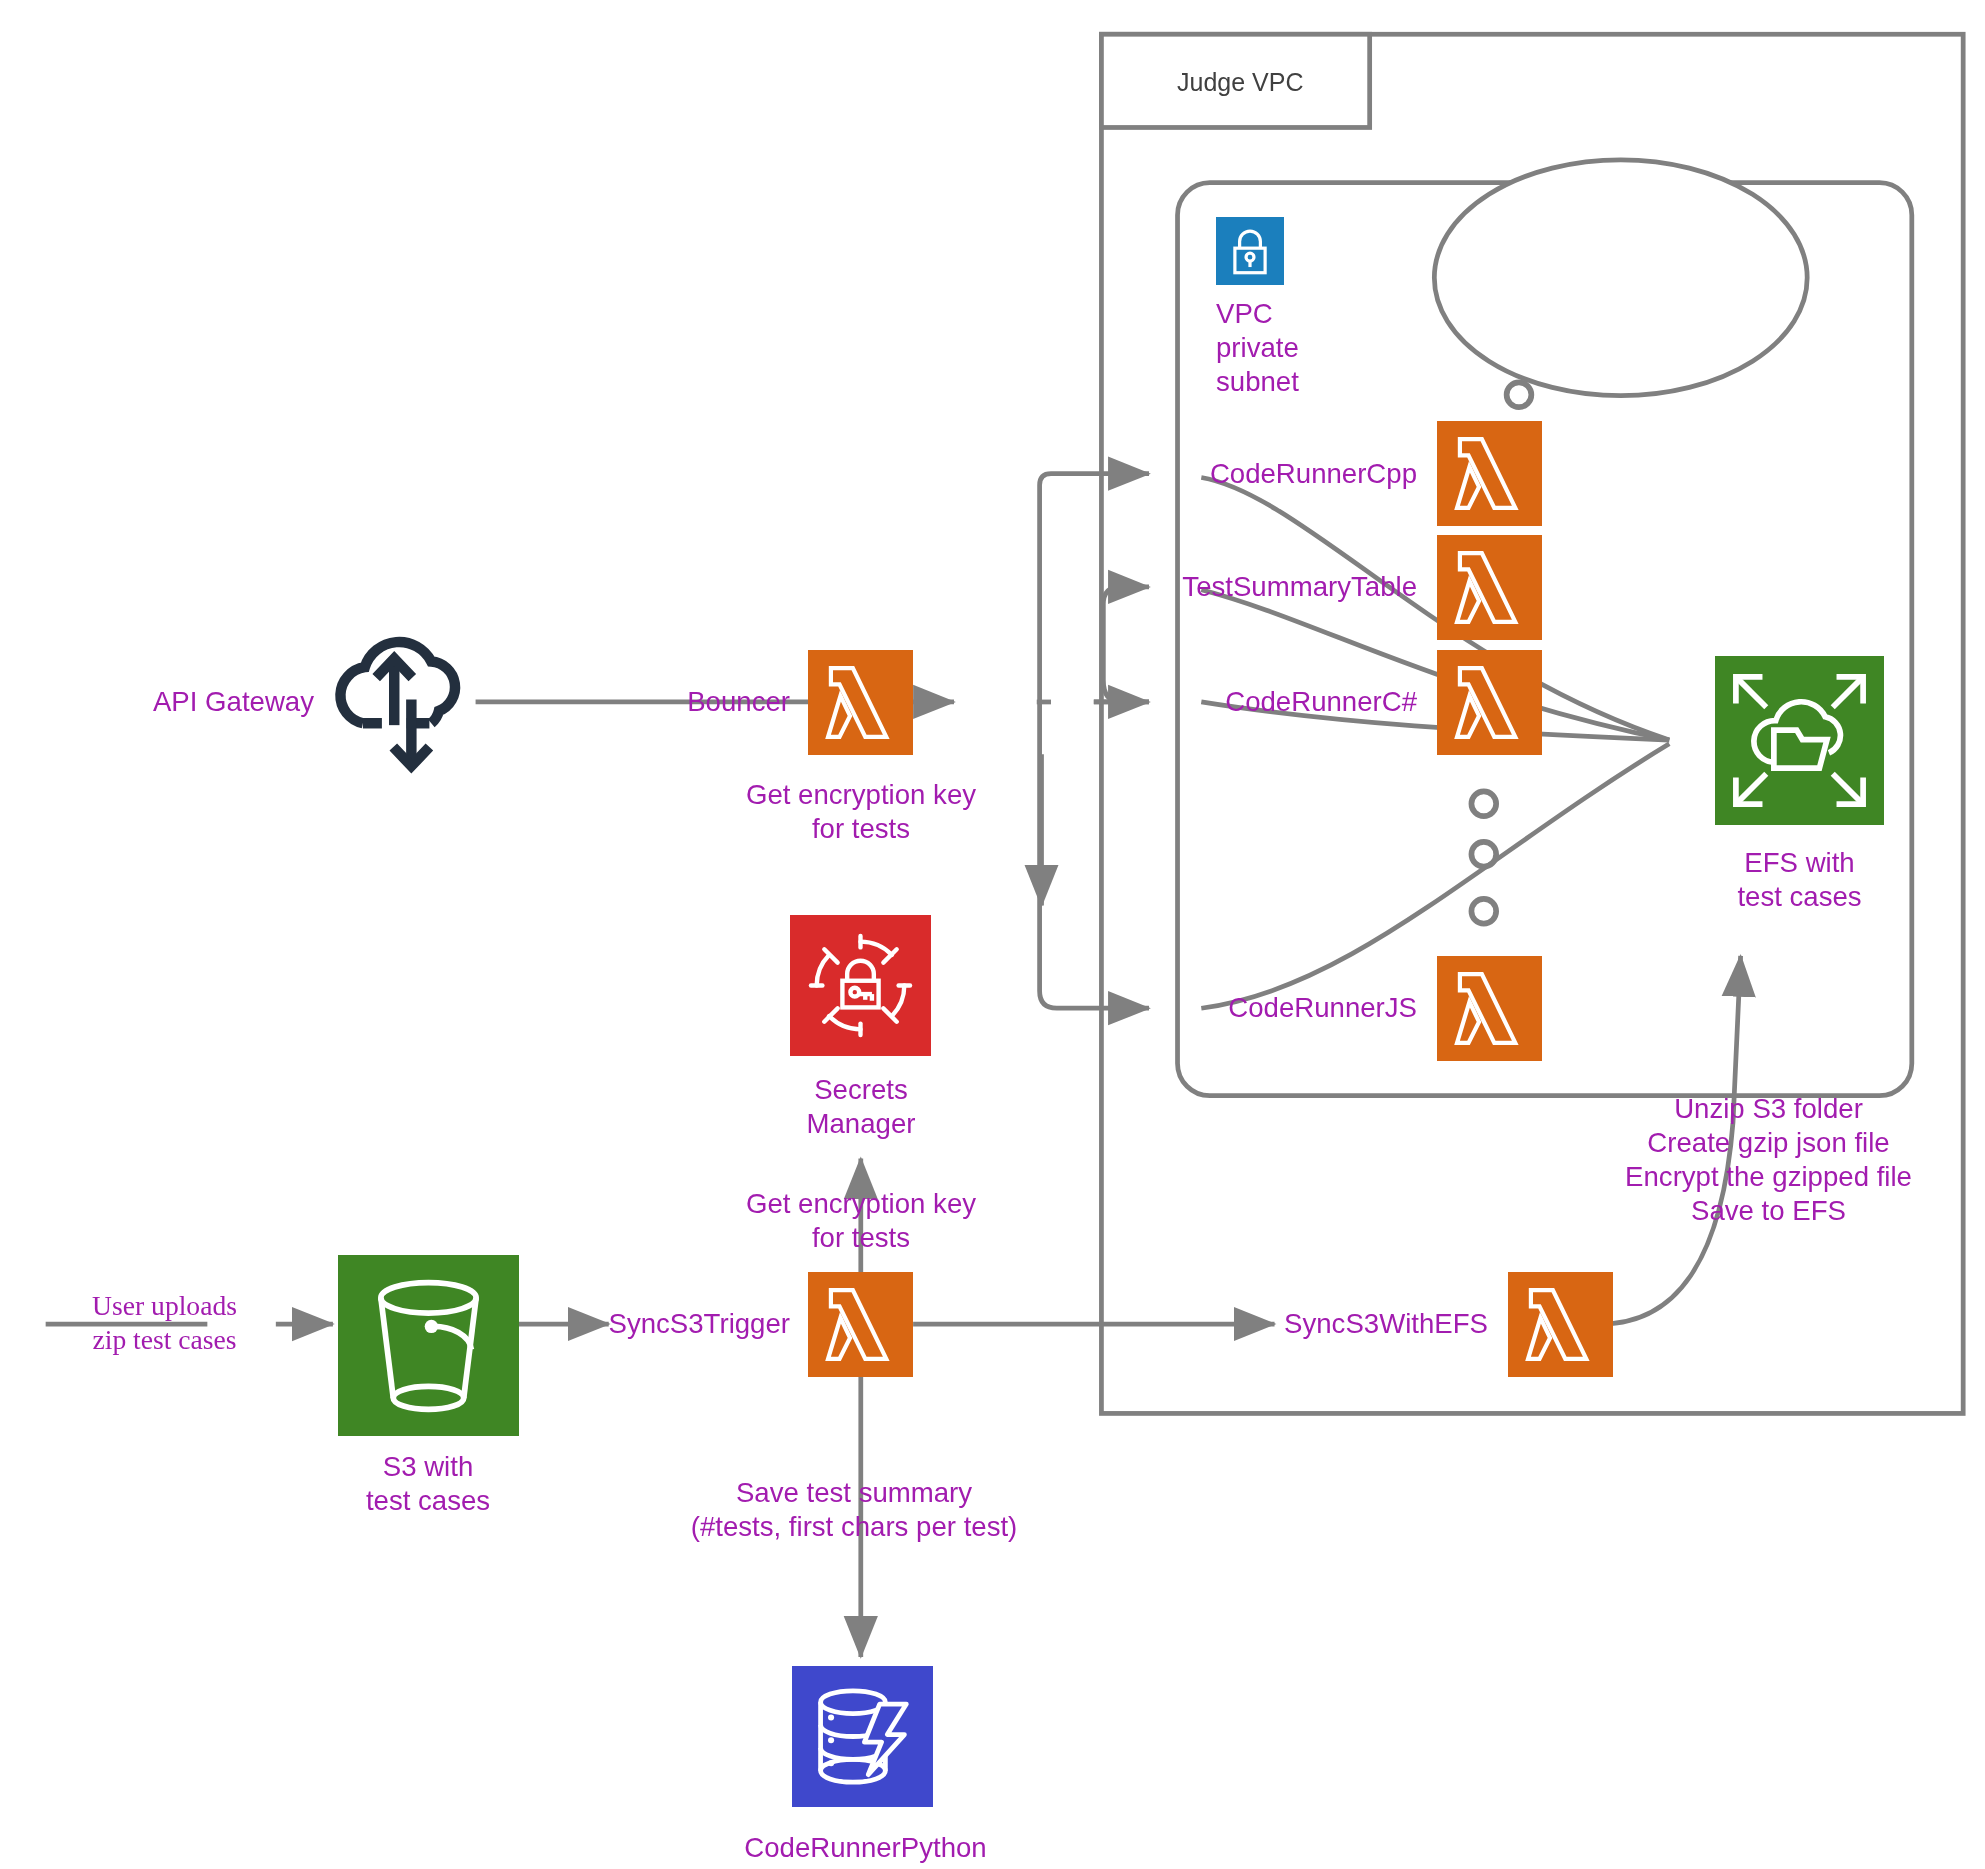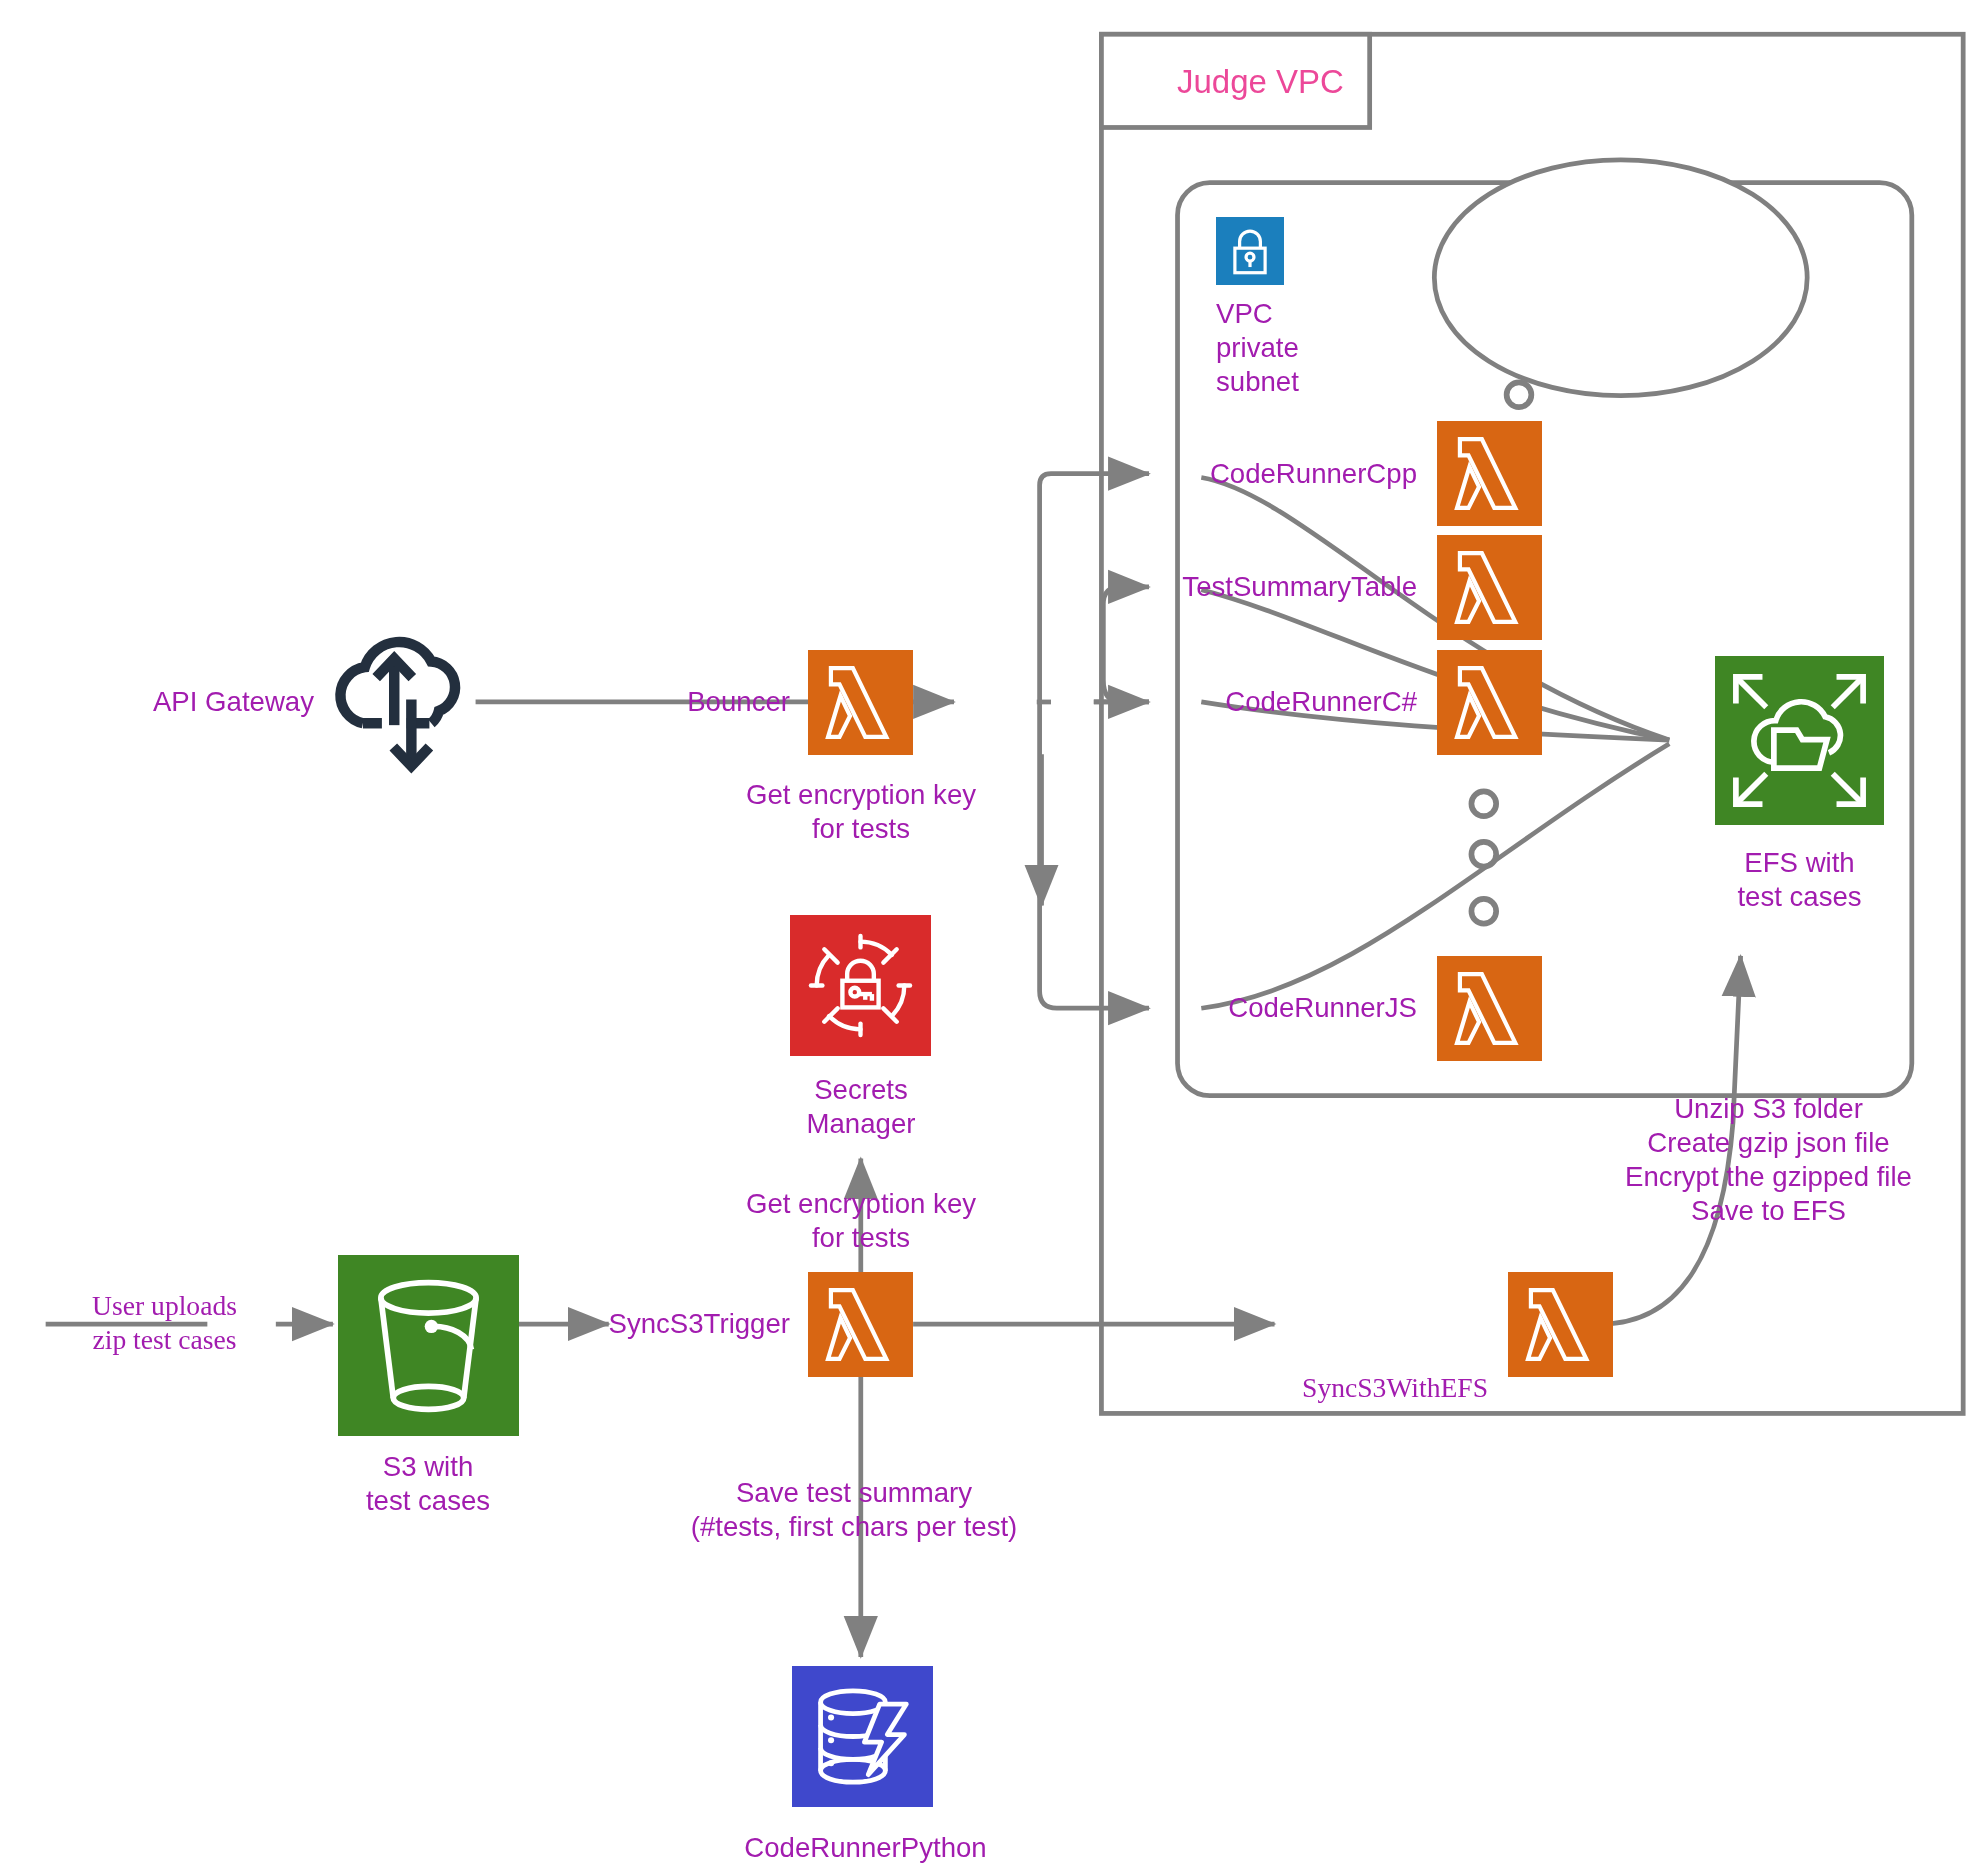--- a/index.html
+++ b/index.html
@@ -33,22 +33,22 @@
     color: #a21caf;
     font-size: 27.6px;
     line-height: 34px;
     white-space: pre;
   }
   .lbl.c  { text-align: center; }
   .lbl.r  { text-align: right; }
   .lbl.l  { text-align: left; }
   .boxlbl {
     position: absolute;
-    color: #ec4899;
-    font-size: 33px;
+    color: #404040;
+    font-size: 25px;
     line-height: 34px;
   }
   .bubble-text {
     position: absolute;
     color: #545b64;
     font-size: 27.6px;
     line-height: 38px;
     text-align: center;
     white-space: pre-line;
   }
@@ -328,21 +328,21 @@
 
   <div class="icon-sq" style="left:1508px; top:1272px;">
     <svg viewBox="0 0 110 110" width="105" height="105">
       <rect width="110" height="110" fill="#D86613"></rect>
       <g fill="none" stroke="#ffffff" stroke-width="4.4">
         <path d="M24,19 L47,19 L82,91 L60,91 L33,36 L24,36 Z"></path>
         <path d="M34,48 L44,69 L33,91 L21,91 Z"></path>
       </g>
     </svg>
   </div>
-  <div class="lbl r" style="left:1236px; top:1371px; width:252px;font-family:Liberation Serif, serif;">SyncS3WithEFS</div>
+  <div class="lbl r" style="left:1236px; top:1307px; width:252px;">SyncS3WithEFS</div>
 
   <div class="lbl c" style="left:1607px; top:1092px; width:323px; white-space:pre-line;">Unzip S3 folder
 Create gzip json file
 Encrypt the gzipped file
 Save to EFS</div>
 
 </div>
 
 
 </body></html>

